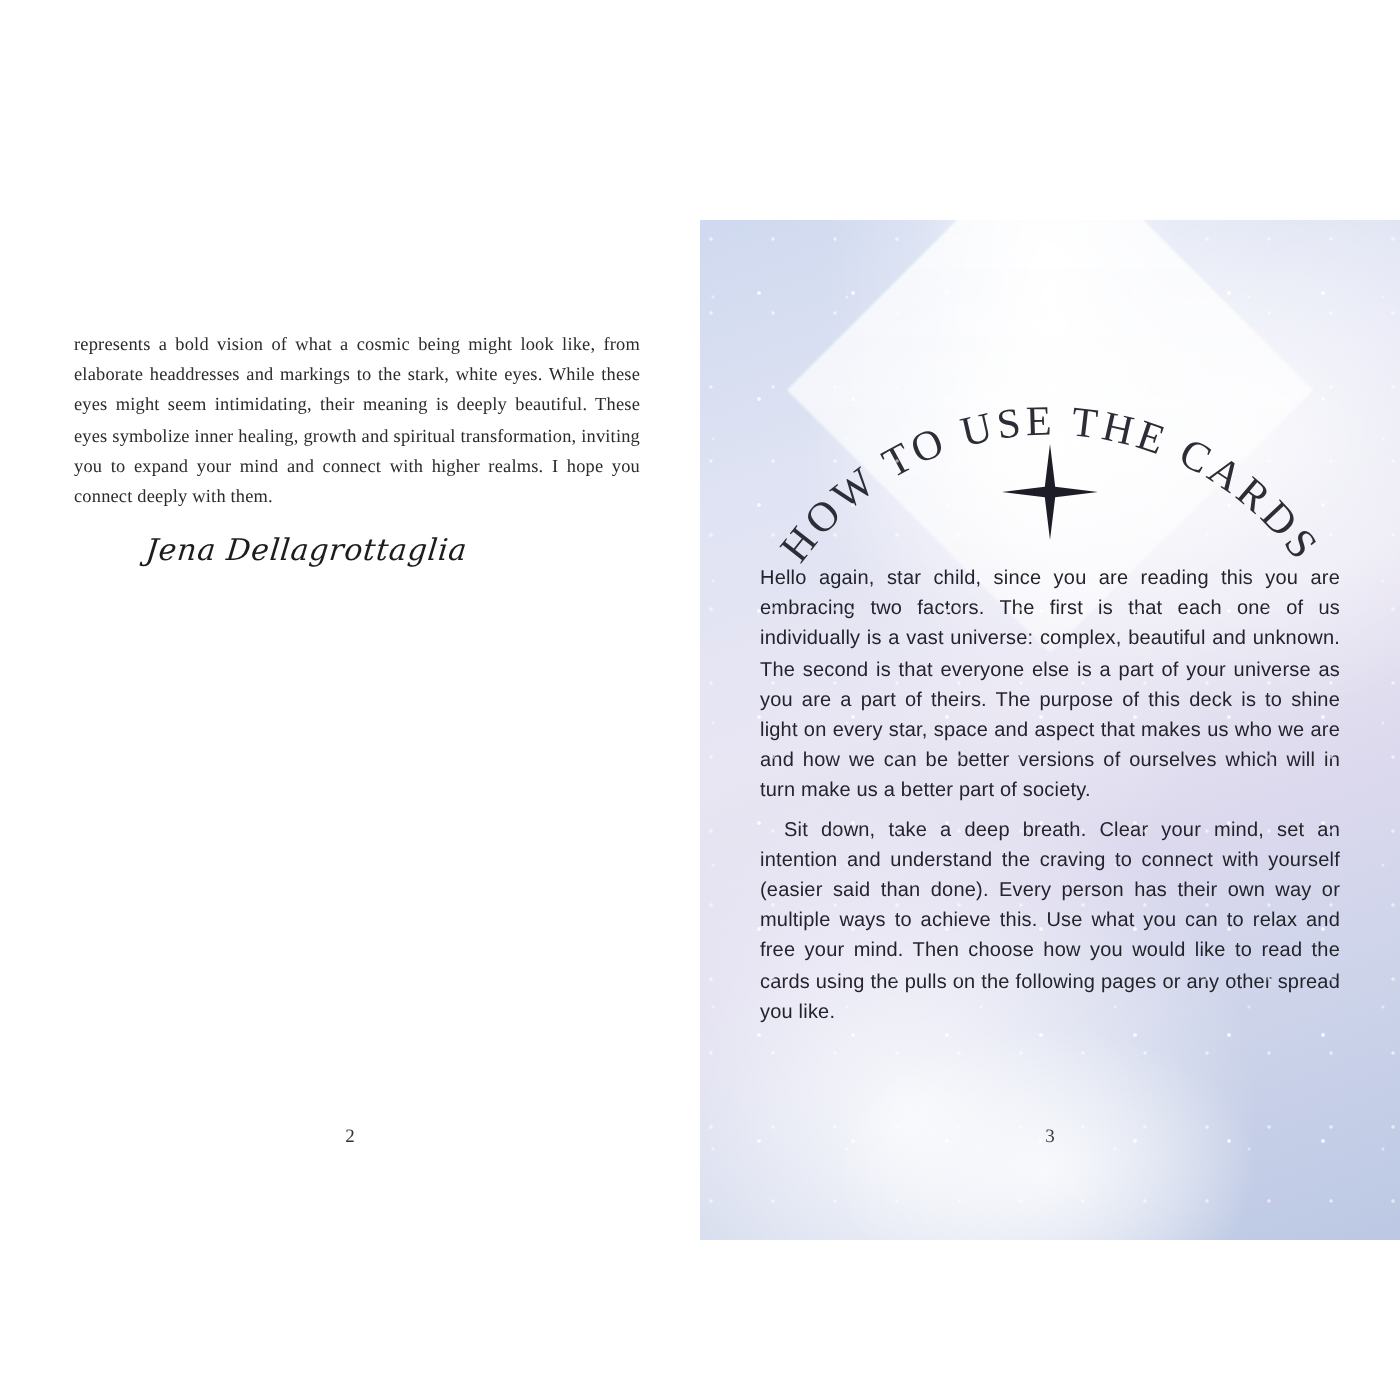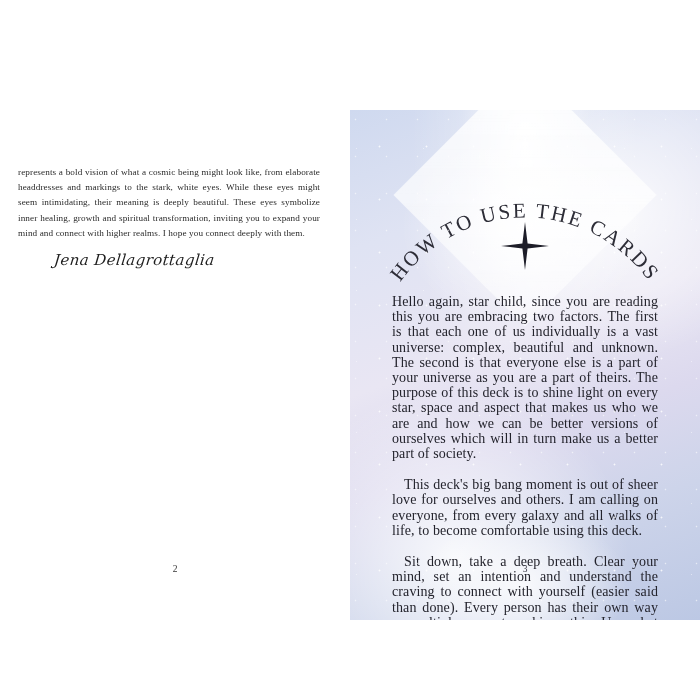--- a/index.html
+++ b/index.html
@@ -22,21 +22,21 @@
 
   
   .page-left {
     position: absolute;
     left: 0;
     top: 110px;
     width: 350px;
     height: 510px;
     background: #ffffff;
     box-sizing: border-box;
-    padding: 55px 30px 20px 18px;
+    padding: 55px 30px 20px 37px;
   }
   .body-text {
     font-family: "Liberation Serif", serif;
     font-size: 9.2px;
     line-height: 15.2px;
     color: #2b2b2b;
     text-align: justify;
     margin: 0;
     letter-spacing: 0.1px;
   }
@@ -145,26 +145,26 @@
     letter-spacing: 2.2px;
     fill: #2d2d37;
   }
   .right-body {
     position: absolute;
     top: 168px;
     left: 26px;
     width: 298px;
   }
   .right-body p {
-    font-family: Liberation Serif, serif;
-    font-size: 14px;
+    font-family: Liberation Sans, sans-serif;
+    font-size: 10px;
     line-height: 15.2px;
     color: #23232c;
     text-align: justify;
-    margin: 16px;
+    margin: 4px;
     letter-spacing: 0.1px;
   }
   .right-body p.indent {
     text-indent: 12px;
   }
   .folio-right {
     position: absolute;
     bottom: 46px;
     left: 0;
     width: 100%;
@@ -198,20 +198,19 @@
       <defs>
         <path id="titleArc" d="M 24,186 A 152,152 0 0 1 326,186" fill="none"></path>
       </defs>
       <text>
         <textPath href="#titleArc" startOffset="50%" text-anchor="middle">HOW TO USE THE CARDS</textPath>
       </text>
     </svg>
 
     <div class="right-body">
       <p>Hello again, star child, since you are reading this you are embracing two factors. The first is that each one of us individually is a vast universe: complex, beautiful and unknown. The second is that everyone else is a part of your universe as you are a part of theirs. The purpose of this deck is to shine light on every star, space and aspect that makes us who we are and how we can be better versions of ourselves which will in turn make us a better part of society.</p>
-      <p class="indent">This deck's big bang moment is out of sheer love for ourselves and others. I am calling on everyone, from every galaxy and all walks of life, to become comfortable using this deck.</p>
       <p class="indent">Sit down, take a deep breath. Clear your mind, set an intention and understand the craving to connect with yourself (easier said than done). Every person has their own way or multiple ways to achieve this. Use what you can to relax and free your mind. Then choose how you would like to read the cards using the pulls on the following pages or any other spread you like.</p>
     </div>
 
     <div class="folio-right">3</div>
   </div>
 
 </div>
 
 </body></html>

